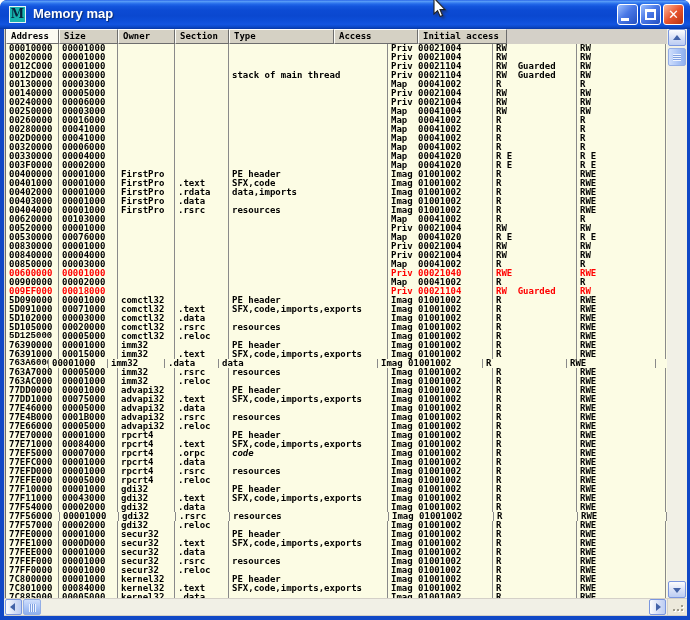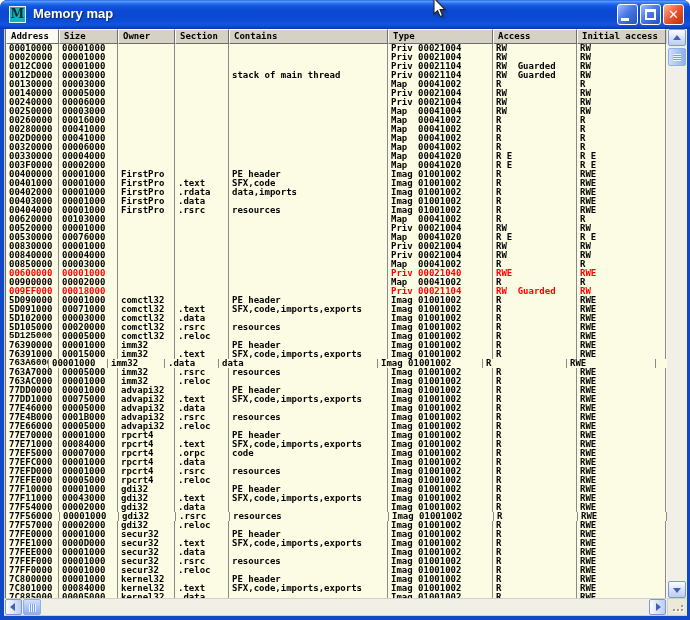--- a/index.html
+++ b/index.html
@@ -125,21 +125,20 @@
       <span class="glyph-close">✕</span>
     </div>
   </div>
 
   <div class="client">
     <div class="theader">
         <div class="hcell sel" style="width: 53px;">Address</div>
         <div class="hcell" style="width: 59px;">Size</div>
         <div class="hcell" style="width: 57px;">Owner</div>
         <div class="hcell" style="width: 54px;">Section</div>
-        <div class="hcell" style="width: 159px;">Contains</div>
         <div class="hcell" style="width: 105px;">Type</div>
         <div class="hcell" style="width: 84px;">Access</div>
         <div class="hcell" style="width: 89px;">Initial access</div>
       </div>
     <div class="rows">
         <div class="trow">
           <div class="tcell" style="width: 53px;">00010000</div>
           <div class="tcell" style="width: 59px;">00001000</div>
           <div class="tcell" style="width: 57px;"></div>
           <div class="tcell" style="width: 54px;"></div>
@@ -586,21 +585,21 @@
           <div class="tcell" style="width: 159px;">SFX,code,imports,exports</div>
           <div class="tcell" style="width: 105px;">Imag 01001002</div>
           <div class="tcell" style="width: 84px;">R</div>
           <div class="tcell" style="width: 89px;">RWE</div>
         </div>
         <div class="trow">
           <div class="tcell" style="width: 53px;">77EF5000</div>
           <div class="tcell" style="width: 59px;">00007000</div>
           <div class="tcell" style="width: 57px;">rpcrt4</div>
           <div class="tcell" style="width: 54px;">.orpc</div>
-          <div class="tcell" style="width: 159px;">code</div>
+          <div class="tcell" style="width: 159px; font-style: italic;">code</div>
           <div class="tcell" style="width: 105px;">Imag 01001002</div>
           <div class="tcell" style="width: 84px;">R</div>
           <div class="tcell" style="width: 89px;">RWE</div>
         </div>
         <div class="trow">
           <div class="tcell" style="width: 53px;">77EFC000</div>
           <div class="tcell" style="width: 59px;">00001000</div>
           <div class="tcell" style="width: 57px;">rpcrt4</div>
           <div class="tcell" style="width: 54px;">.data</div>
           <div class="tcell" style="width: 159px;"></div>

